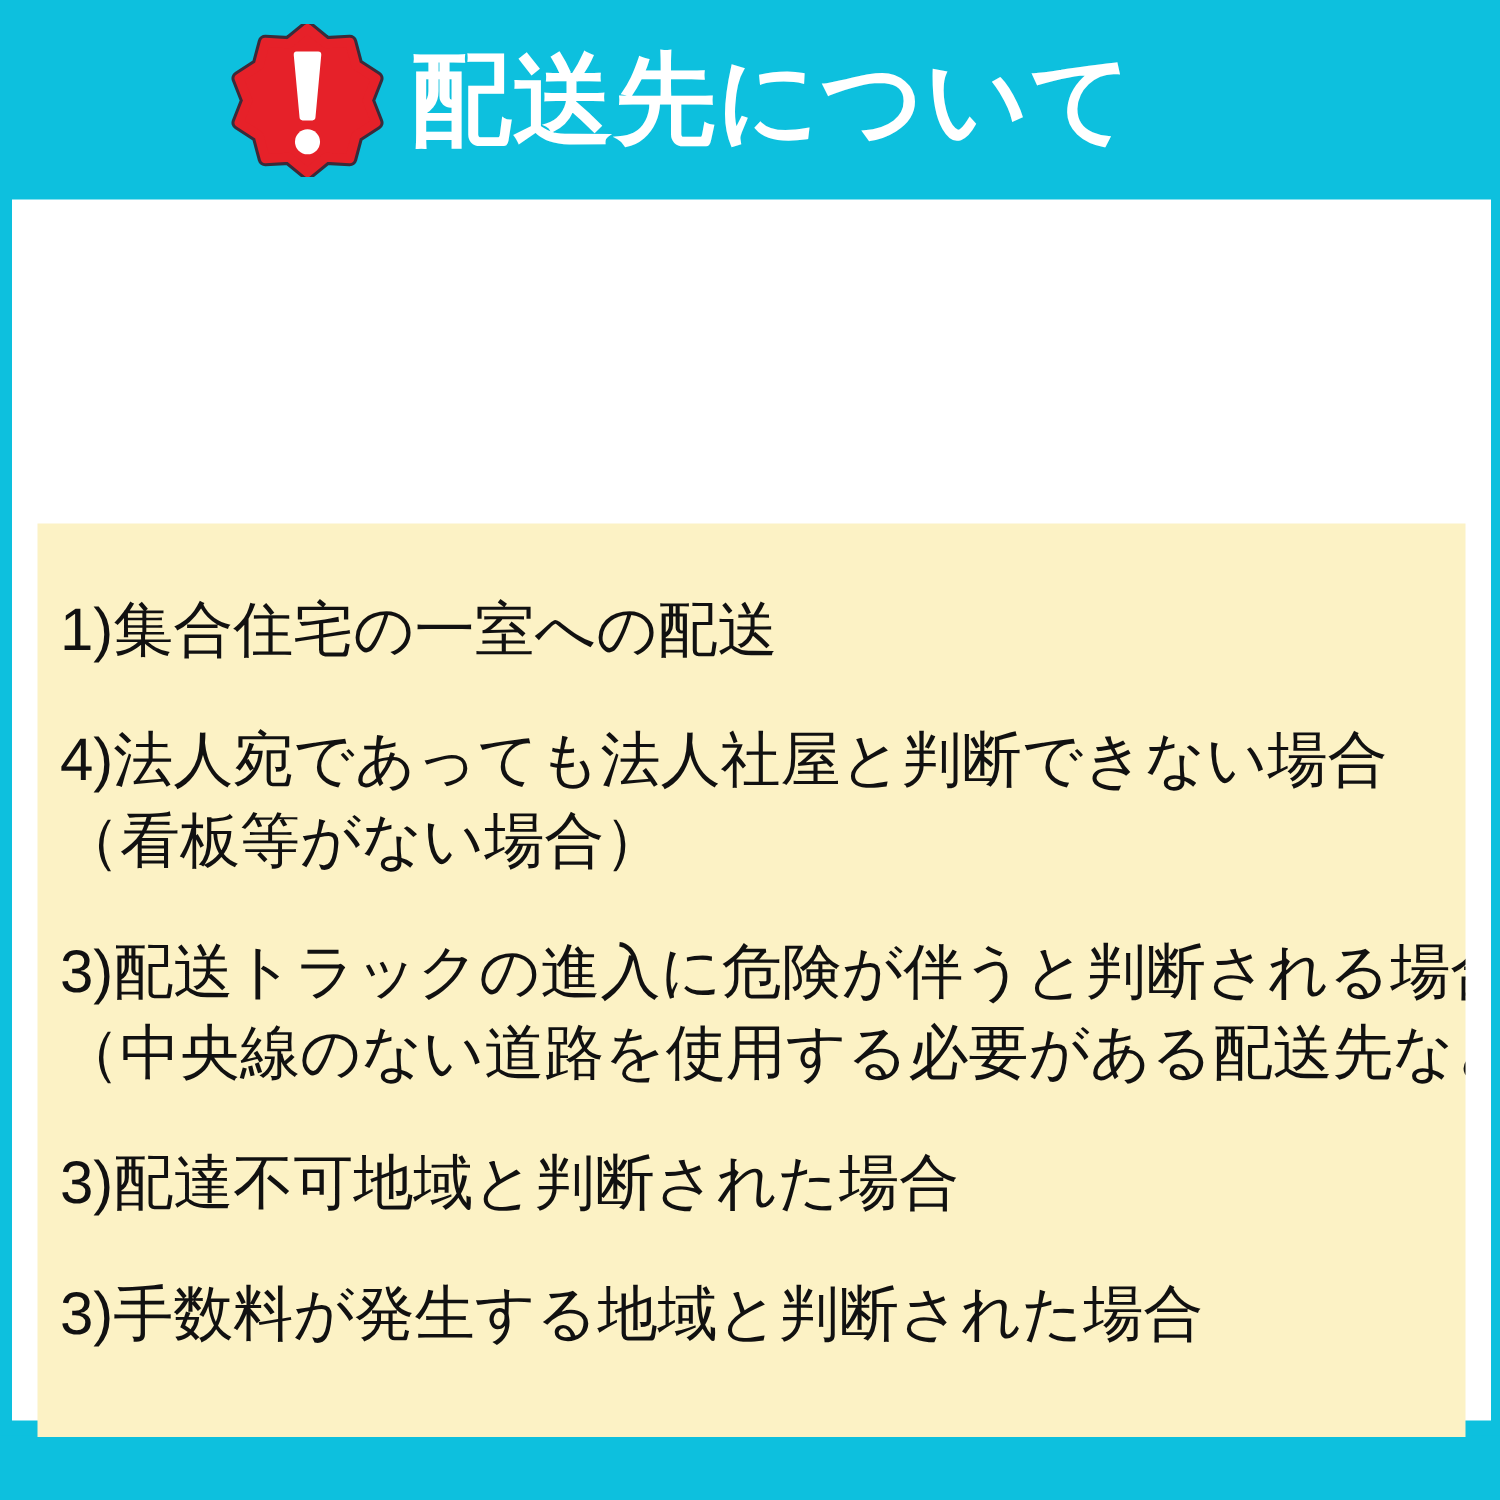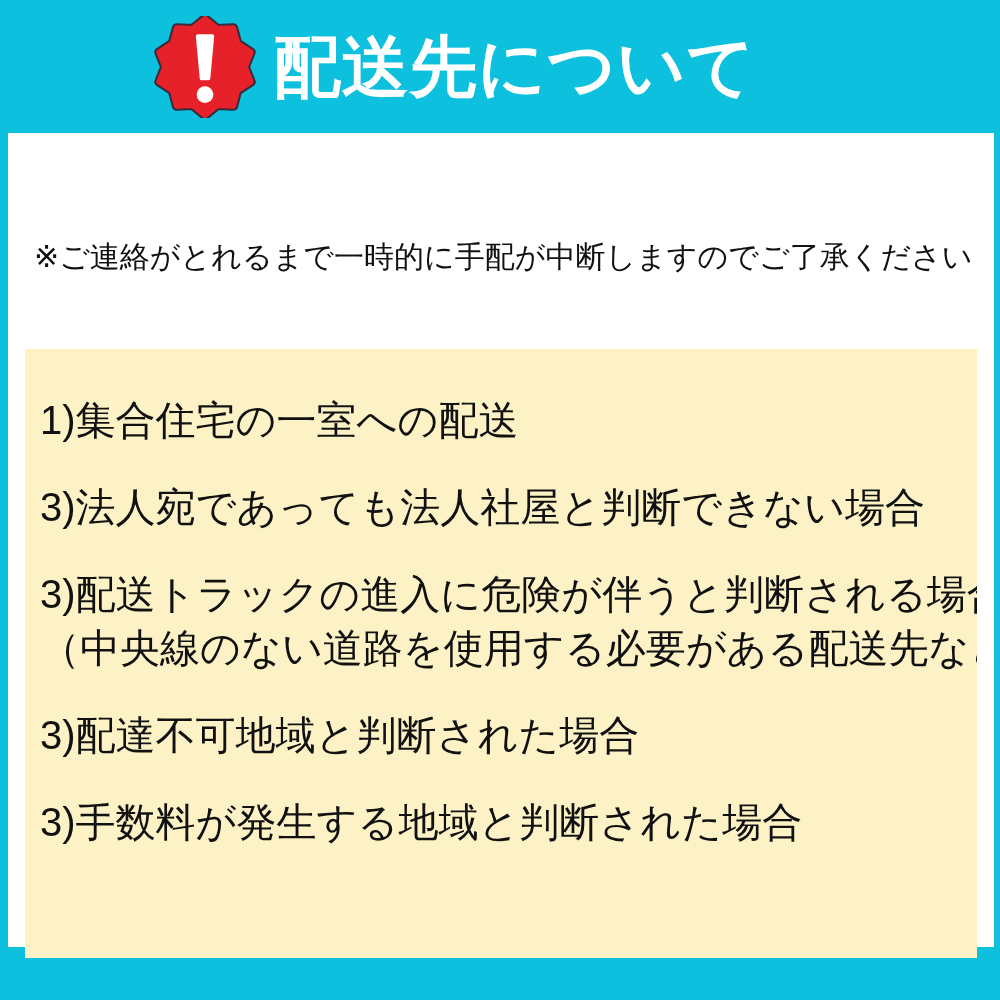--- a/index.html
+++ b/index.html
@@ -76,25 +76,24 @@
         <circle class="excl-dot" cx="50" cy="77" r="8.2"></circle>
       </svg>
     </span>
     <h1 class="title">配送先について</h1>
   </header>
 
   <main class="panel">
 
     <p class="intro"><br></p>
 
-    <p class="note">※ご連絡がとれるまで一時的に手配が中断しますのでご了承ください</p>
 
     <section class="conditions">
       <div class="item"><span>1)集合住宅の一室への配送</span></div>
-      <div class="item"><span>3)法人宛であっても法人社屋と判断できない場合</span><br></div>
+      <div class="item"><span>4)法人宛であっても法人社屋と判断できない場合</span><br><span>（看板等がない場合）</span></div>
       <div class="item"><span>3)配送トラックの進入に危険が伴うと判断される場合</span><br><span>（中央線のない道路を使用する必要がある配送先など）</span></div>
       <div class="item"><span>3)配達不可地域と判断された場合</span></div>
       <div class="item"><span>3)手数料が発生する地域と判断された場合</span></div>
     </section>
 
   </main>
 
 </div>
 
 </body></html>

